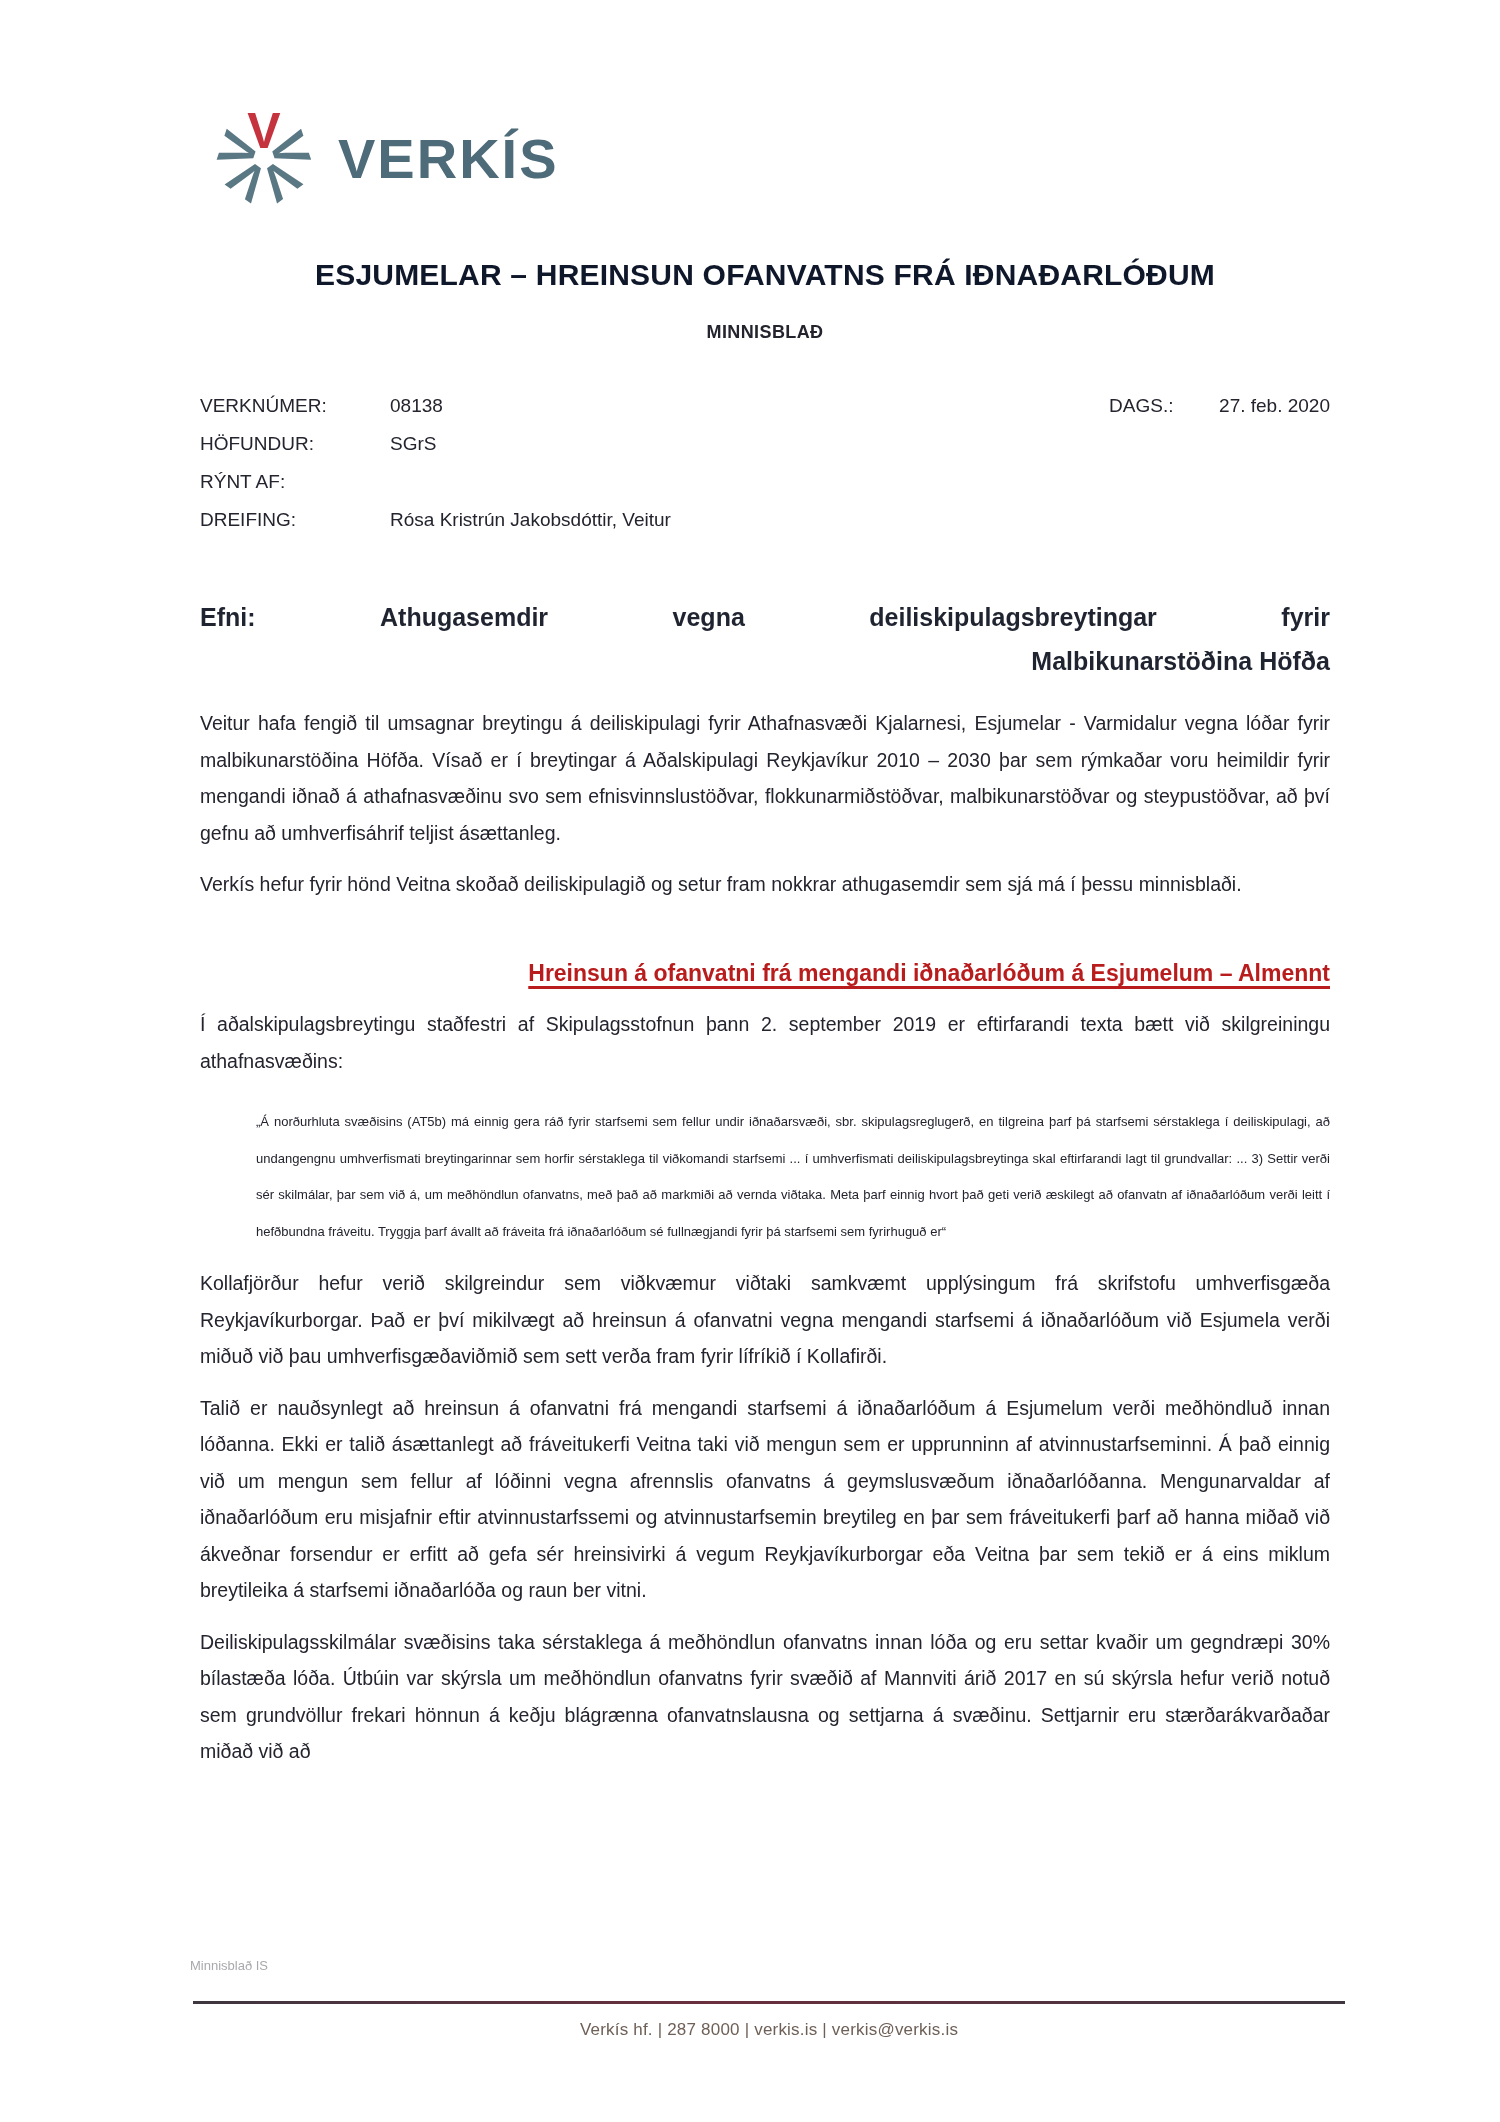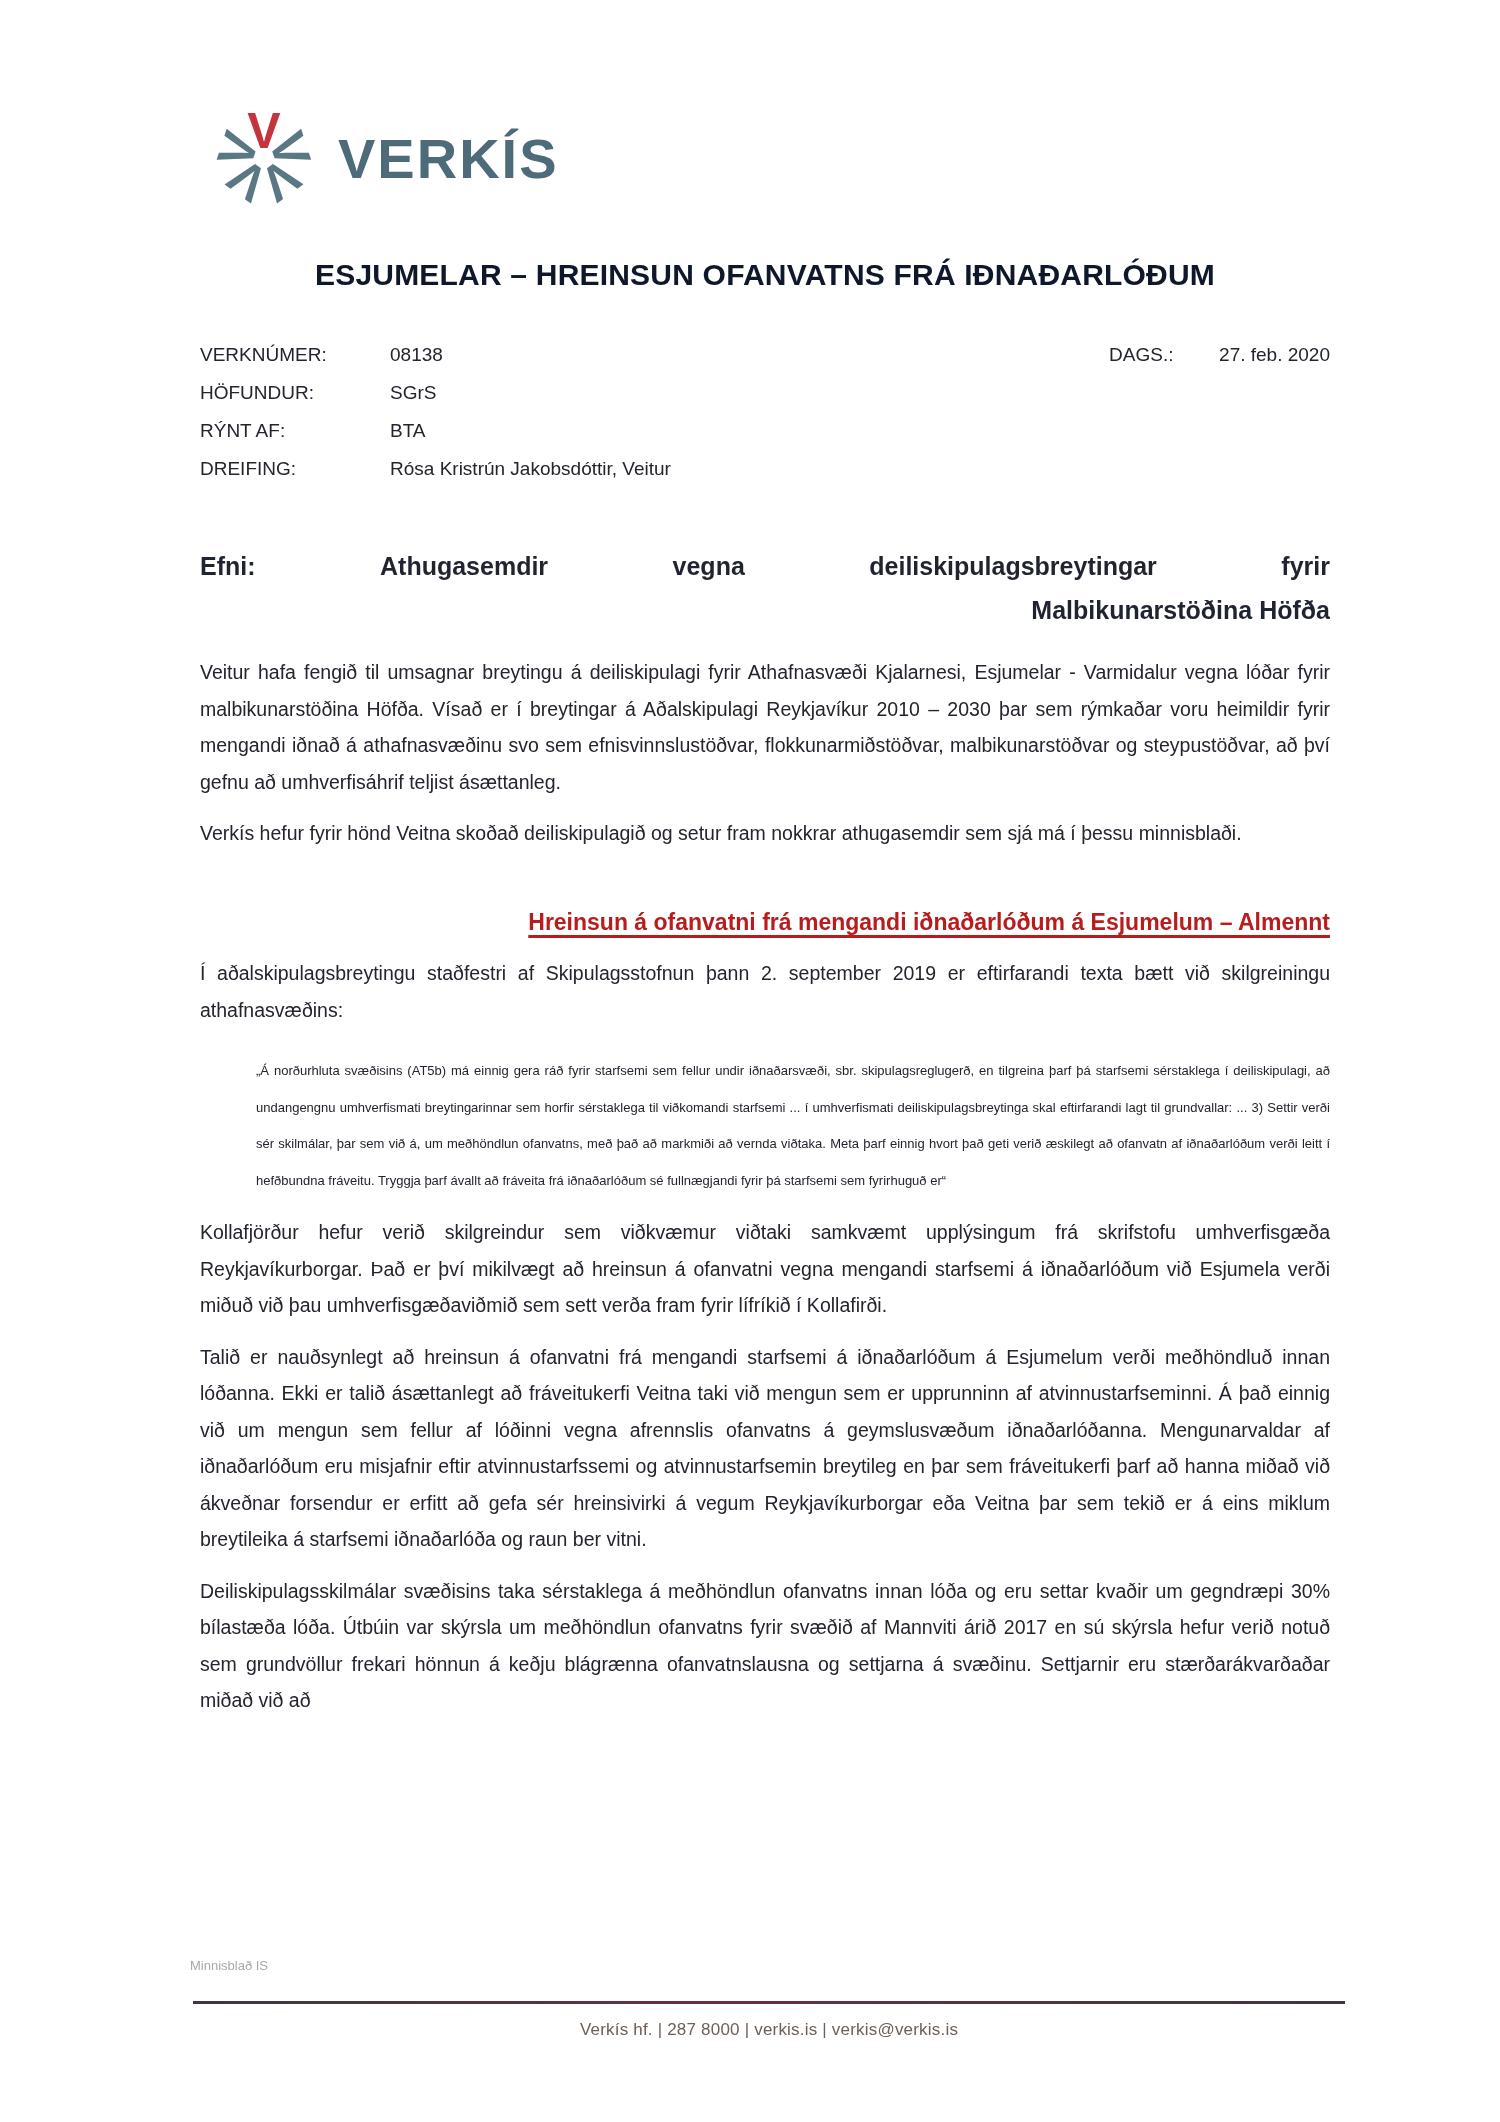--- a/index.html
+++ b/index.html
@@ -117,35 +117,35 @@
           <text x="64" y="52" transform="rotate(72 64 62)" fill="#5a7884">V</text>
           <text x="64" y="52" transform="rotate(144 64 62)" fill="#5a7884">V</text>
           <text x="64" y="52" transform="rotate(216 64 62)" fill="#5a7884">V</text>
           <text x="64" y="52" transform="rotate(288 64 62)" fill="#5a7884">V</text>
         </g>
         <text x="138" y="82" font-family="Liberation Sans, sans-serif" font-weight="bold" font-size="56" letter-spacing="2" fill="#4e6b79">VERKÍS</text>
       </svg>
     </div>
 
     <h1 class="doc-title">ESJUMELAR – HREINSUN OFANVATNS FRÁ IÐNAÐARLÓÐUM</h1>
+    <h2 class="doc-subtitle">MINNISBLAÐ</h2>
 
     <div class="meta">
       <div class="meta-row">
         <span class="meta-label">VERKNÚMER:</span>
         <span class="meta-value">08138</span>
         <span class="meta-label2">DAGS.:</span>
         <span class="meta-value2">27. feb. 2020</span>
       </div>
       <div class="meta-row">
         <span class="meta-label">HÖFUNDUR:</span>
         <span class="meta-value">SGrS</span>
       </div>
       <div class="meta-row">
         <span class="meta-label">RÝNT AF:</span>
-        <span class="meta-value">BTA</span>
       </div>
       <div class="meta-row">
         <span class="meta-label">DREIFING:</span>
         <span class="meta-value">Rósa Kristrún Jakobsdóttir, Veitur</span>
       </div>
     </div>
 
     <div class="subject">
       <div class="subject-line1">
         <span>Efni:</span>

